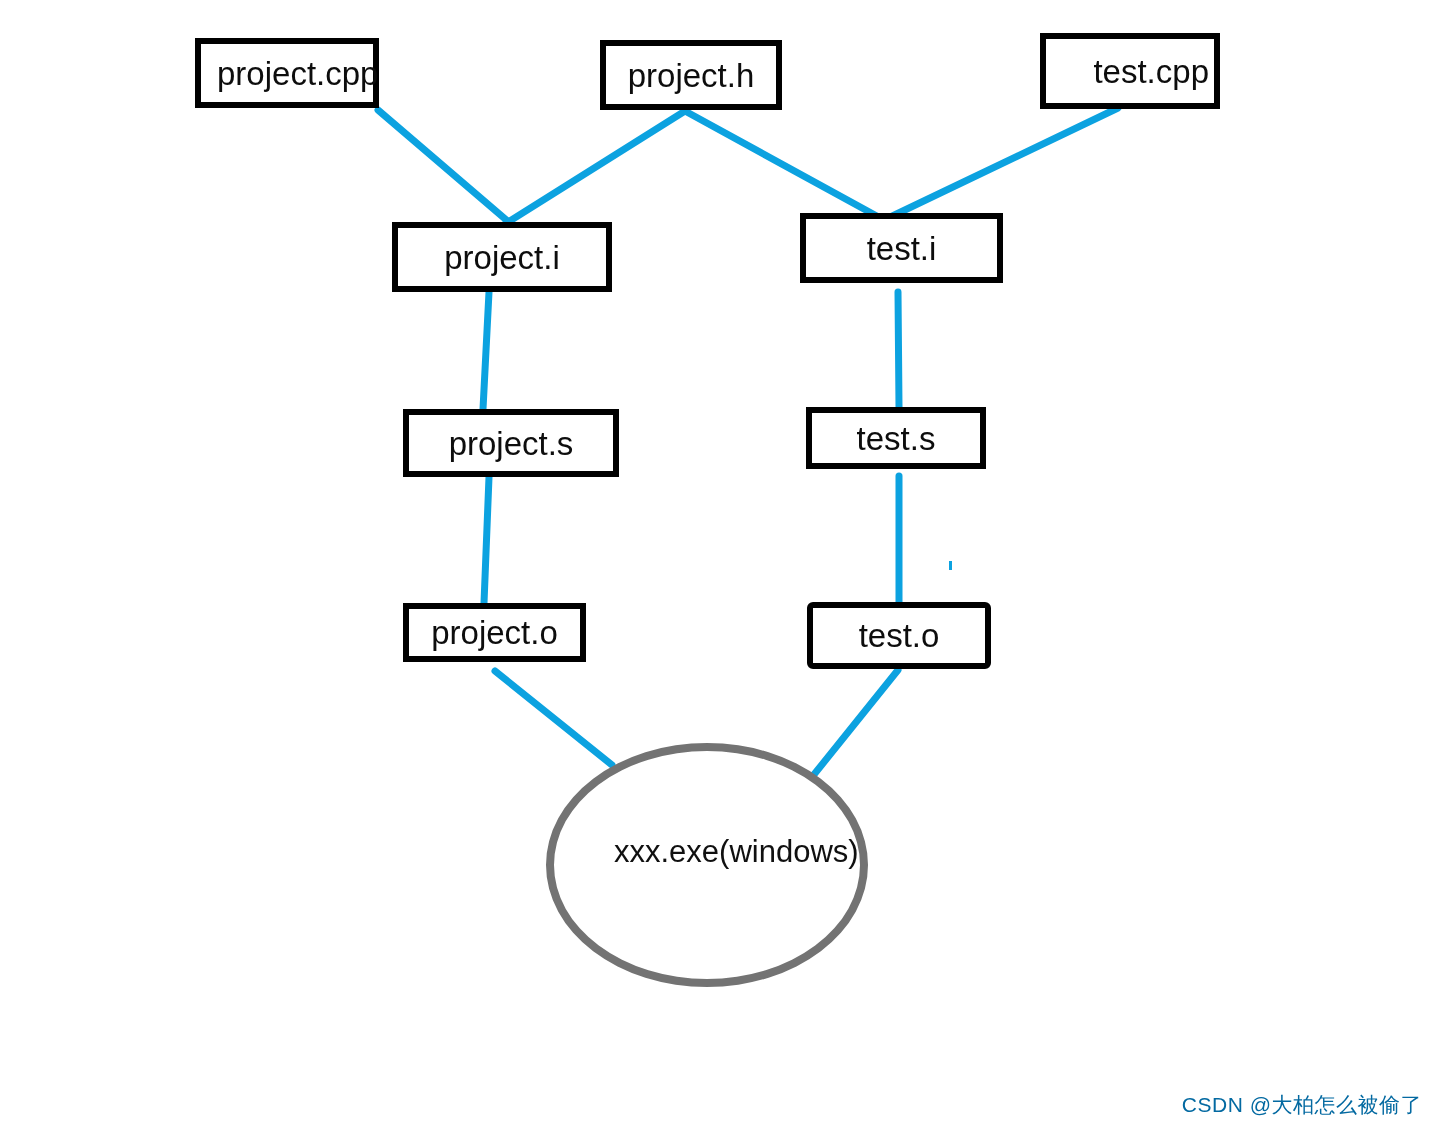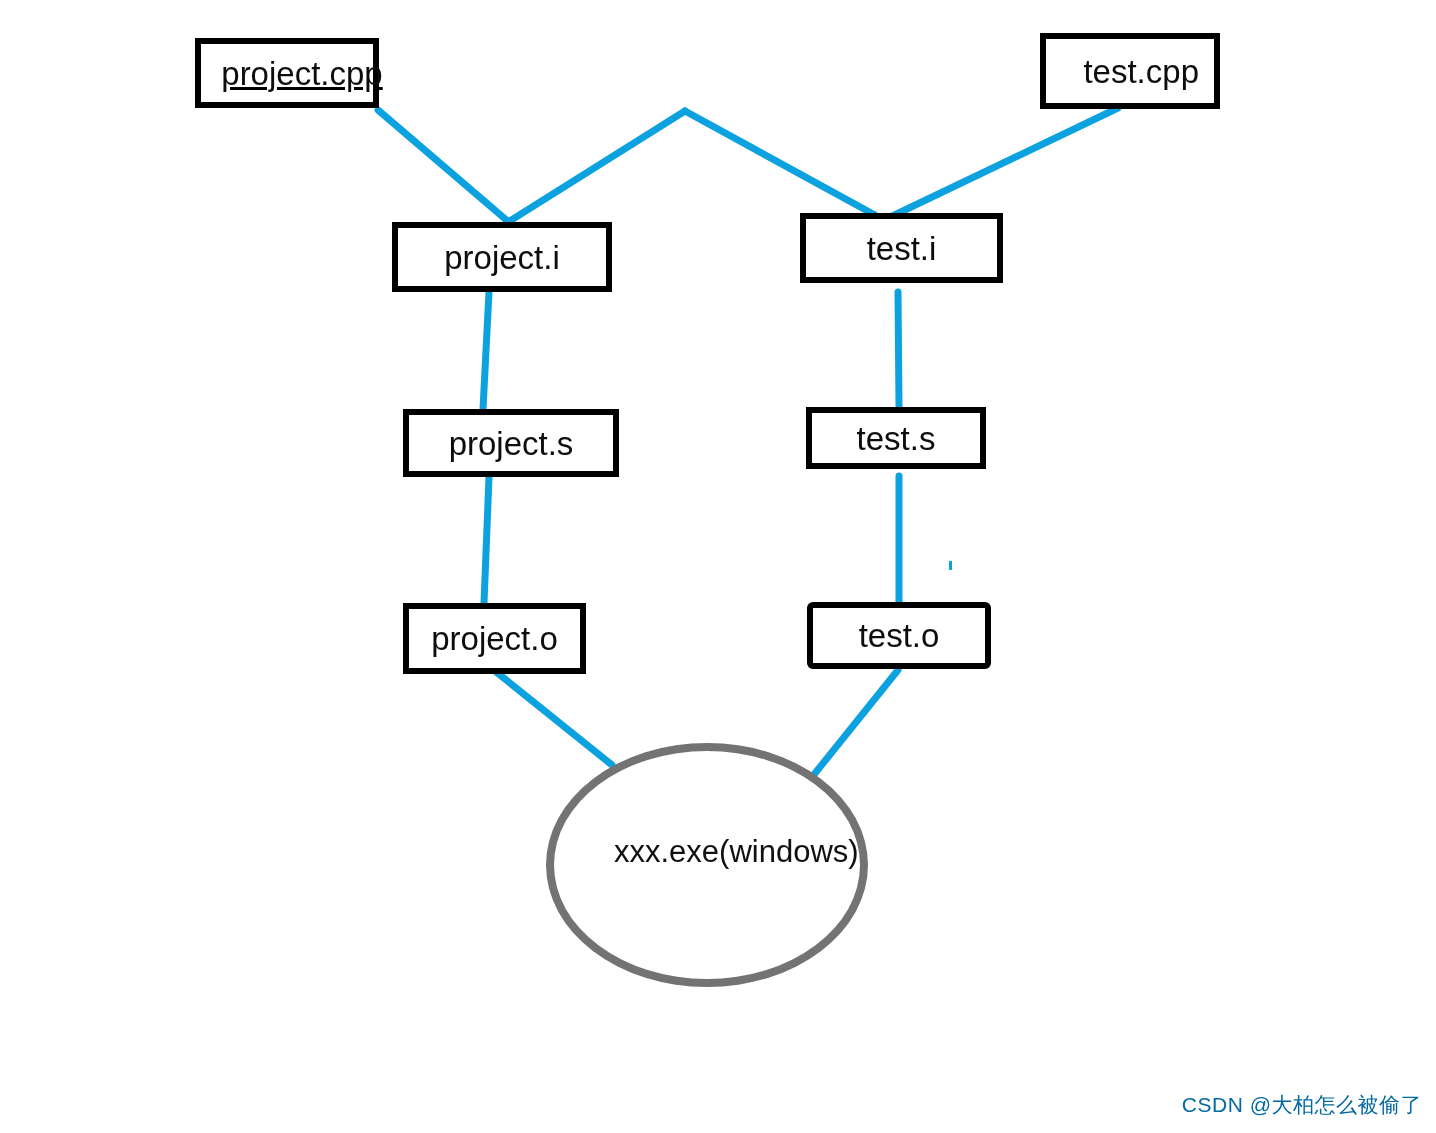--- a/index.html
+++ b/index.html
@@ -38,26 +38,25 @@
   }
   .node-label {
     font-family: "Liberation Sans", sans-serif;
     font-size: 33px;
     line-height: 1;
     color: #0d0d0d;
     white-space: nowrap;
   }
   .node-box.align-right {
     justify-content: flex-end;
-    padding-right: 15px;
+    padding-right: 5px;
   }
   .node-box.overflow-right {
-    justify-content: center;
-    padding-left: 26px;
-    text-decoration: underline;
+    justify-content: flex-start;
+    padding-left: 14px;
   }
   .node-box.overflow-right .node-label {
     position: relative;
     left: 2px;
   }
   #ellipse-node {
     position: absolute;
     left: 546px;
     top: 743px;
     width: 322px;
@@ -116,20 +115,23 @@
       <polyline points="489,477 484,603" fill="none" stroke="#0ca2e0" stroke-width="7" stroke-linecap="round" stroke-linejoin="round"></polyline>
       <polyline points="899,476 899,602" fill="none" stroke="#0ca2e0" stroke-width="7" stroke-linecap="round" stroke-linejoin="round"></polyline>
       <polyline points="495,671 612,765" fill="none" stroke="#0ca2e0" stroke-width="7" stroke-linecap="round" stroke-linejoin="round"></polyline>
       <polyline points="898,670 812,777" fill="none" stroke="#0ca2e0" stroke-width="7" stroke-linecap="round" stroke-linejoin="round"></polyline>
     </svg>
 
   <div class="node-box overflow-right" id="node-project-cpp" style="left:195px; top:38px; width:184px; height:70px;">
     <span class="node-label">project.cpp</span>
   </div>
 
+  <div class="node-box" id="node-project-h" style="left:600px; top:40px; width:182px; height:70px;">
+    <span class="node-label">project.h</span>
+  </div>
 
   <div class="node-box align-right" id="node-test-cpp" style="left:1040px; top:33px; width:180px; height:76px;">
     <span class="node-label">test.cpp</span>
   </div>
 
   <div class="node-box" id="node-project-i" style="left:392px; top:222px; width:220px; height:70px;">
     <span class="node-label">project.i</span>
   </div>
 
   <div class="node-box" id="node-test-i" style="left:800px; top:213px; width:203px; height:70px;text-align:right;">
@@ -137,21 +139,21 @@
   </div>
 
   <div class="node-box" id="node-project-s" style="left:403px; top:409px; width:216px; height:68px;">
     <span class="node-label">project.s</span>
   </div>
 
   <div class="node-box" id="node-test-s" style="left:806px; top:407px; width:180px; height:62px;">
     <span class="node-label">test.s</span>
   </div>
 
-  <div class="node-box" id="node-project-o" style="left:403px; top:603px; width:183px; height:71px;">
+  <div class="node-box" id="node-project-o" style="left:403px; top:603px; width:183px; height:59px;">
     <span class="node-label">project.o</span>
   </div>
 
   <div class="node-box" id="node-test-o" style="left:807px; top:602px; width:184px; height:67px;border-radius:6px;">
     <span class="node-label">test.o</span>
   </div>
 
   <div id="ellipse-node">
     <div id="ellipse-text">
       <div class="ellipse-line">xxx.exe(windows)</div>

